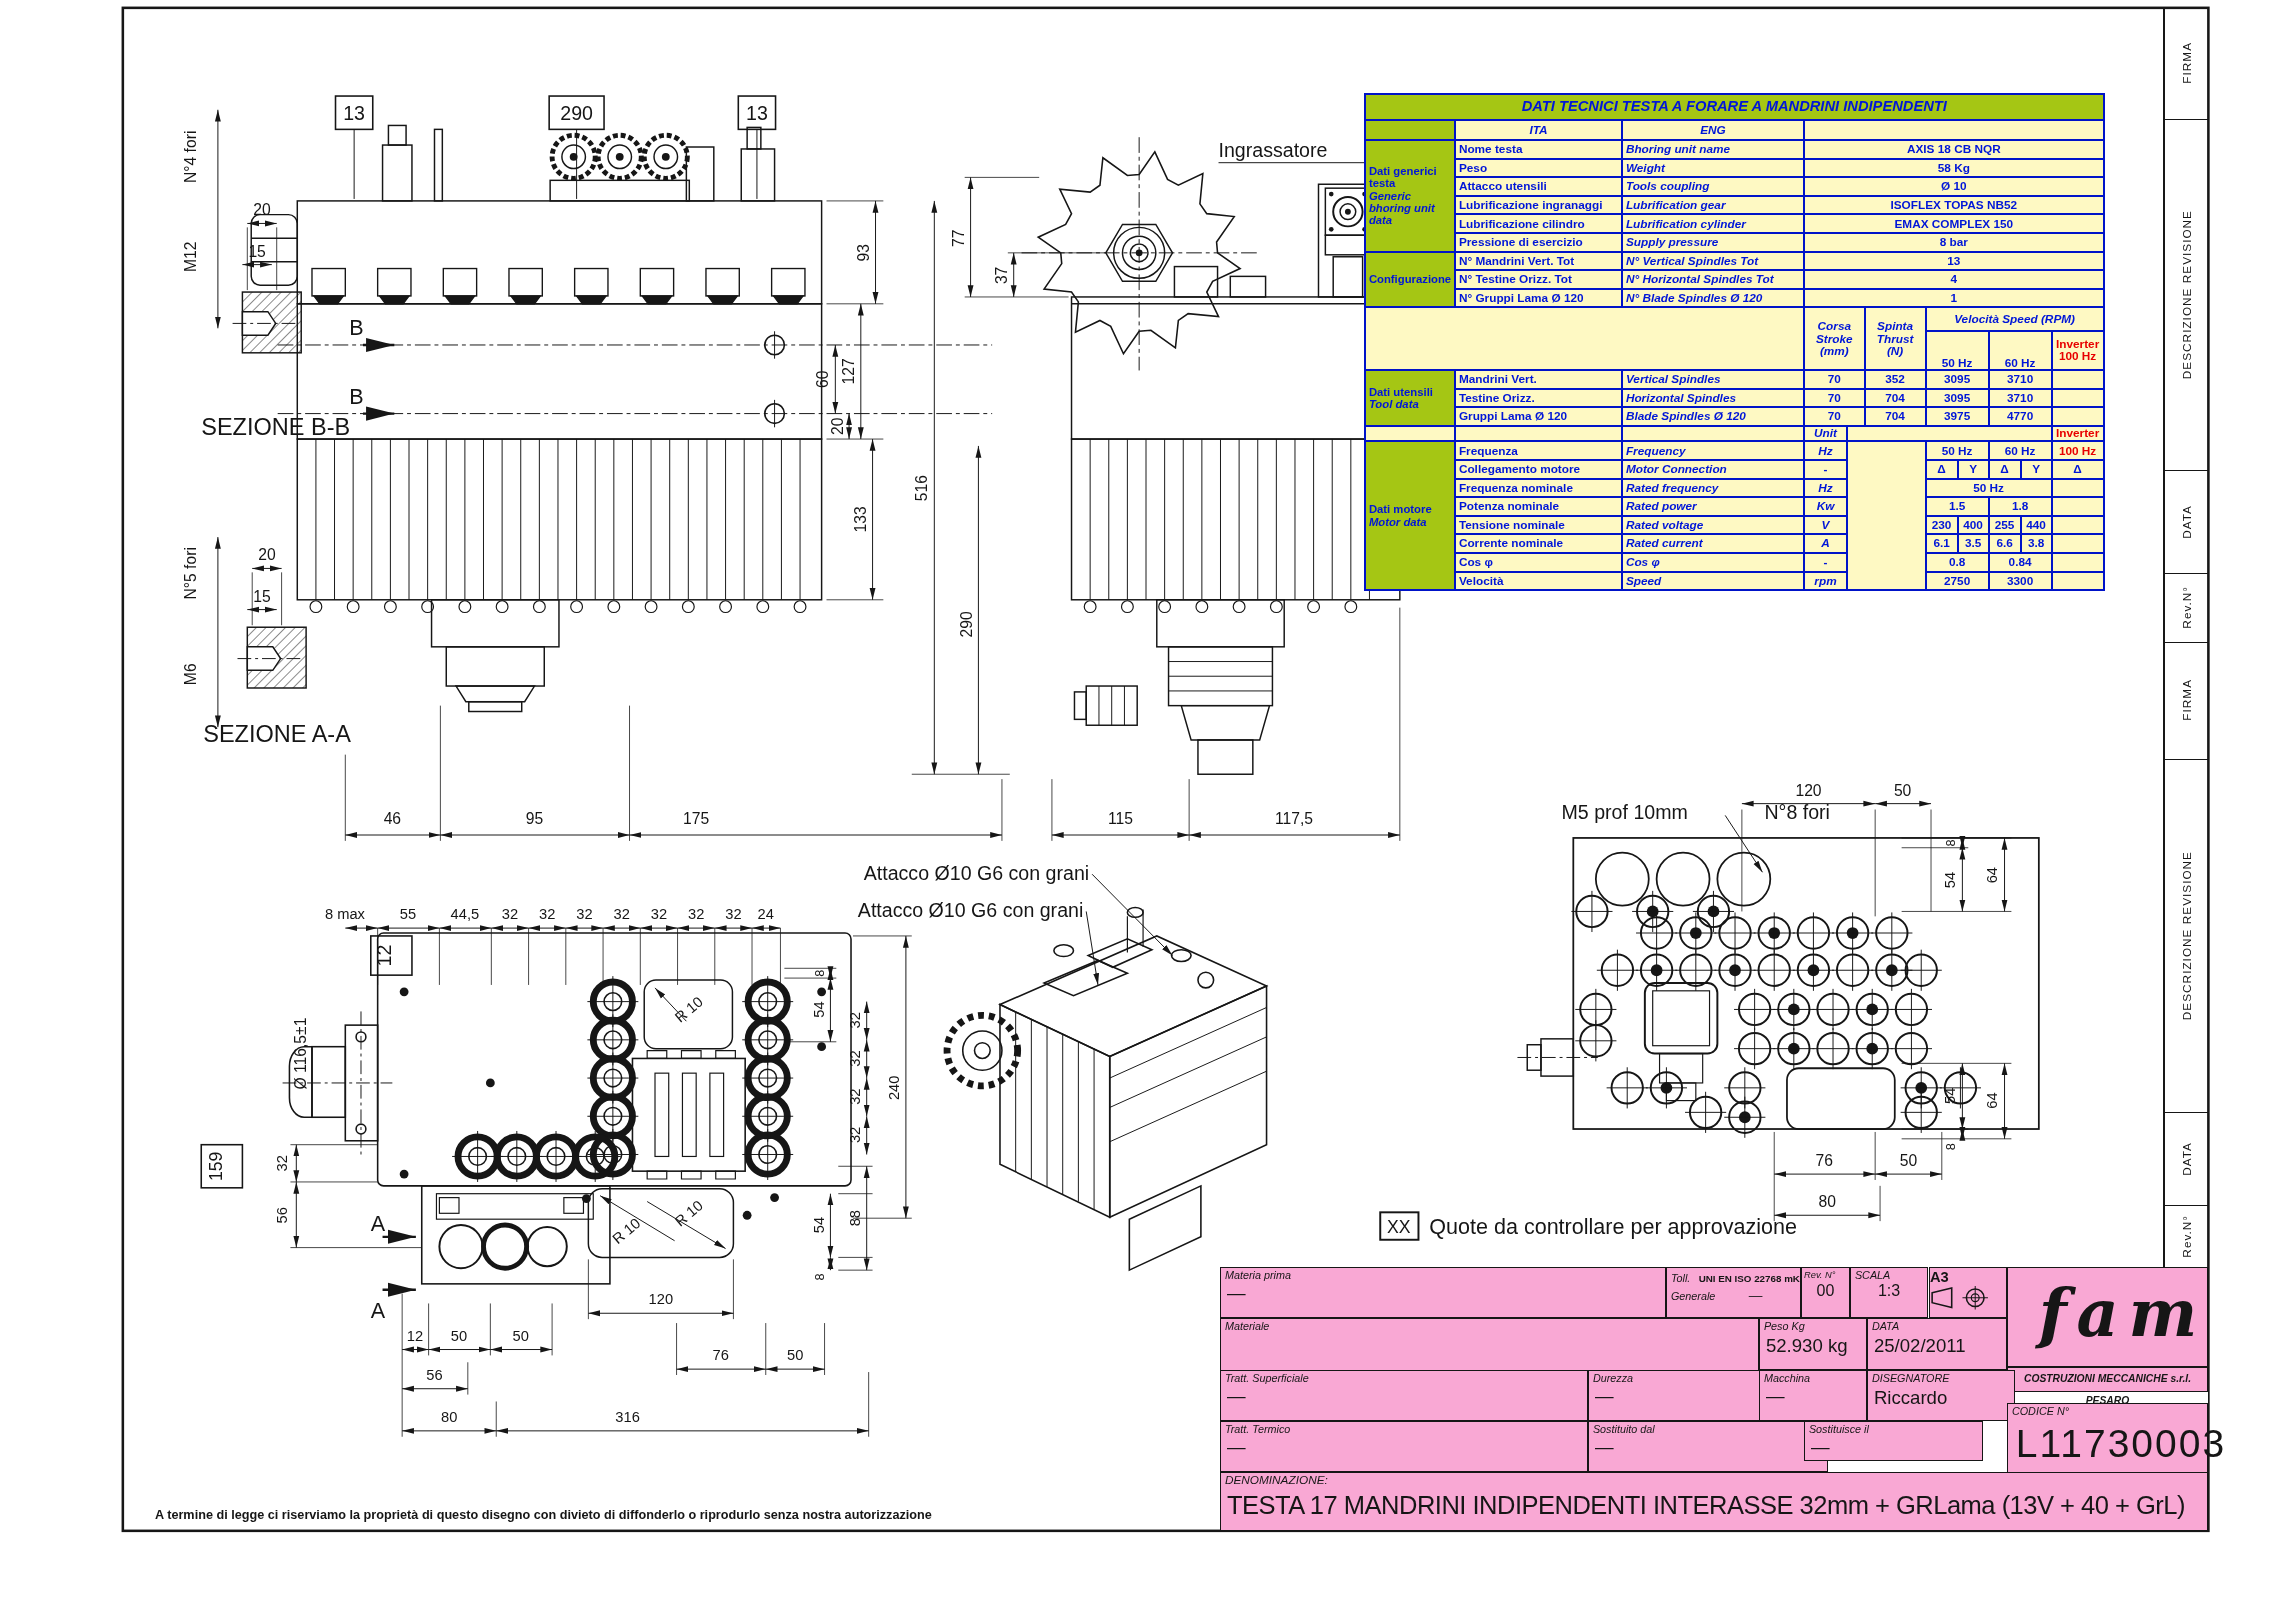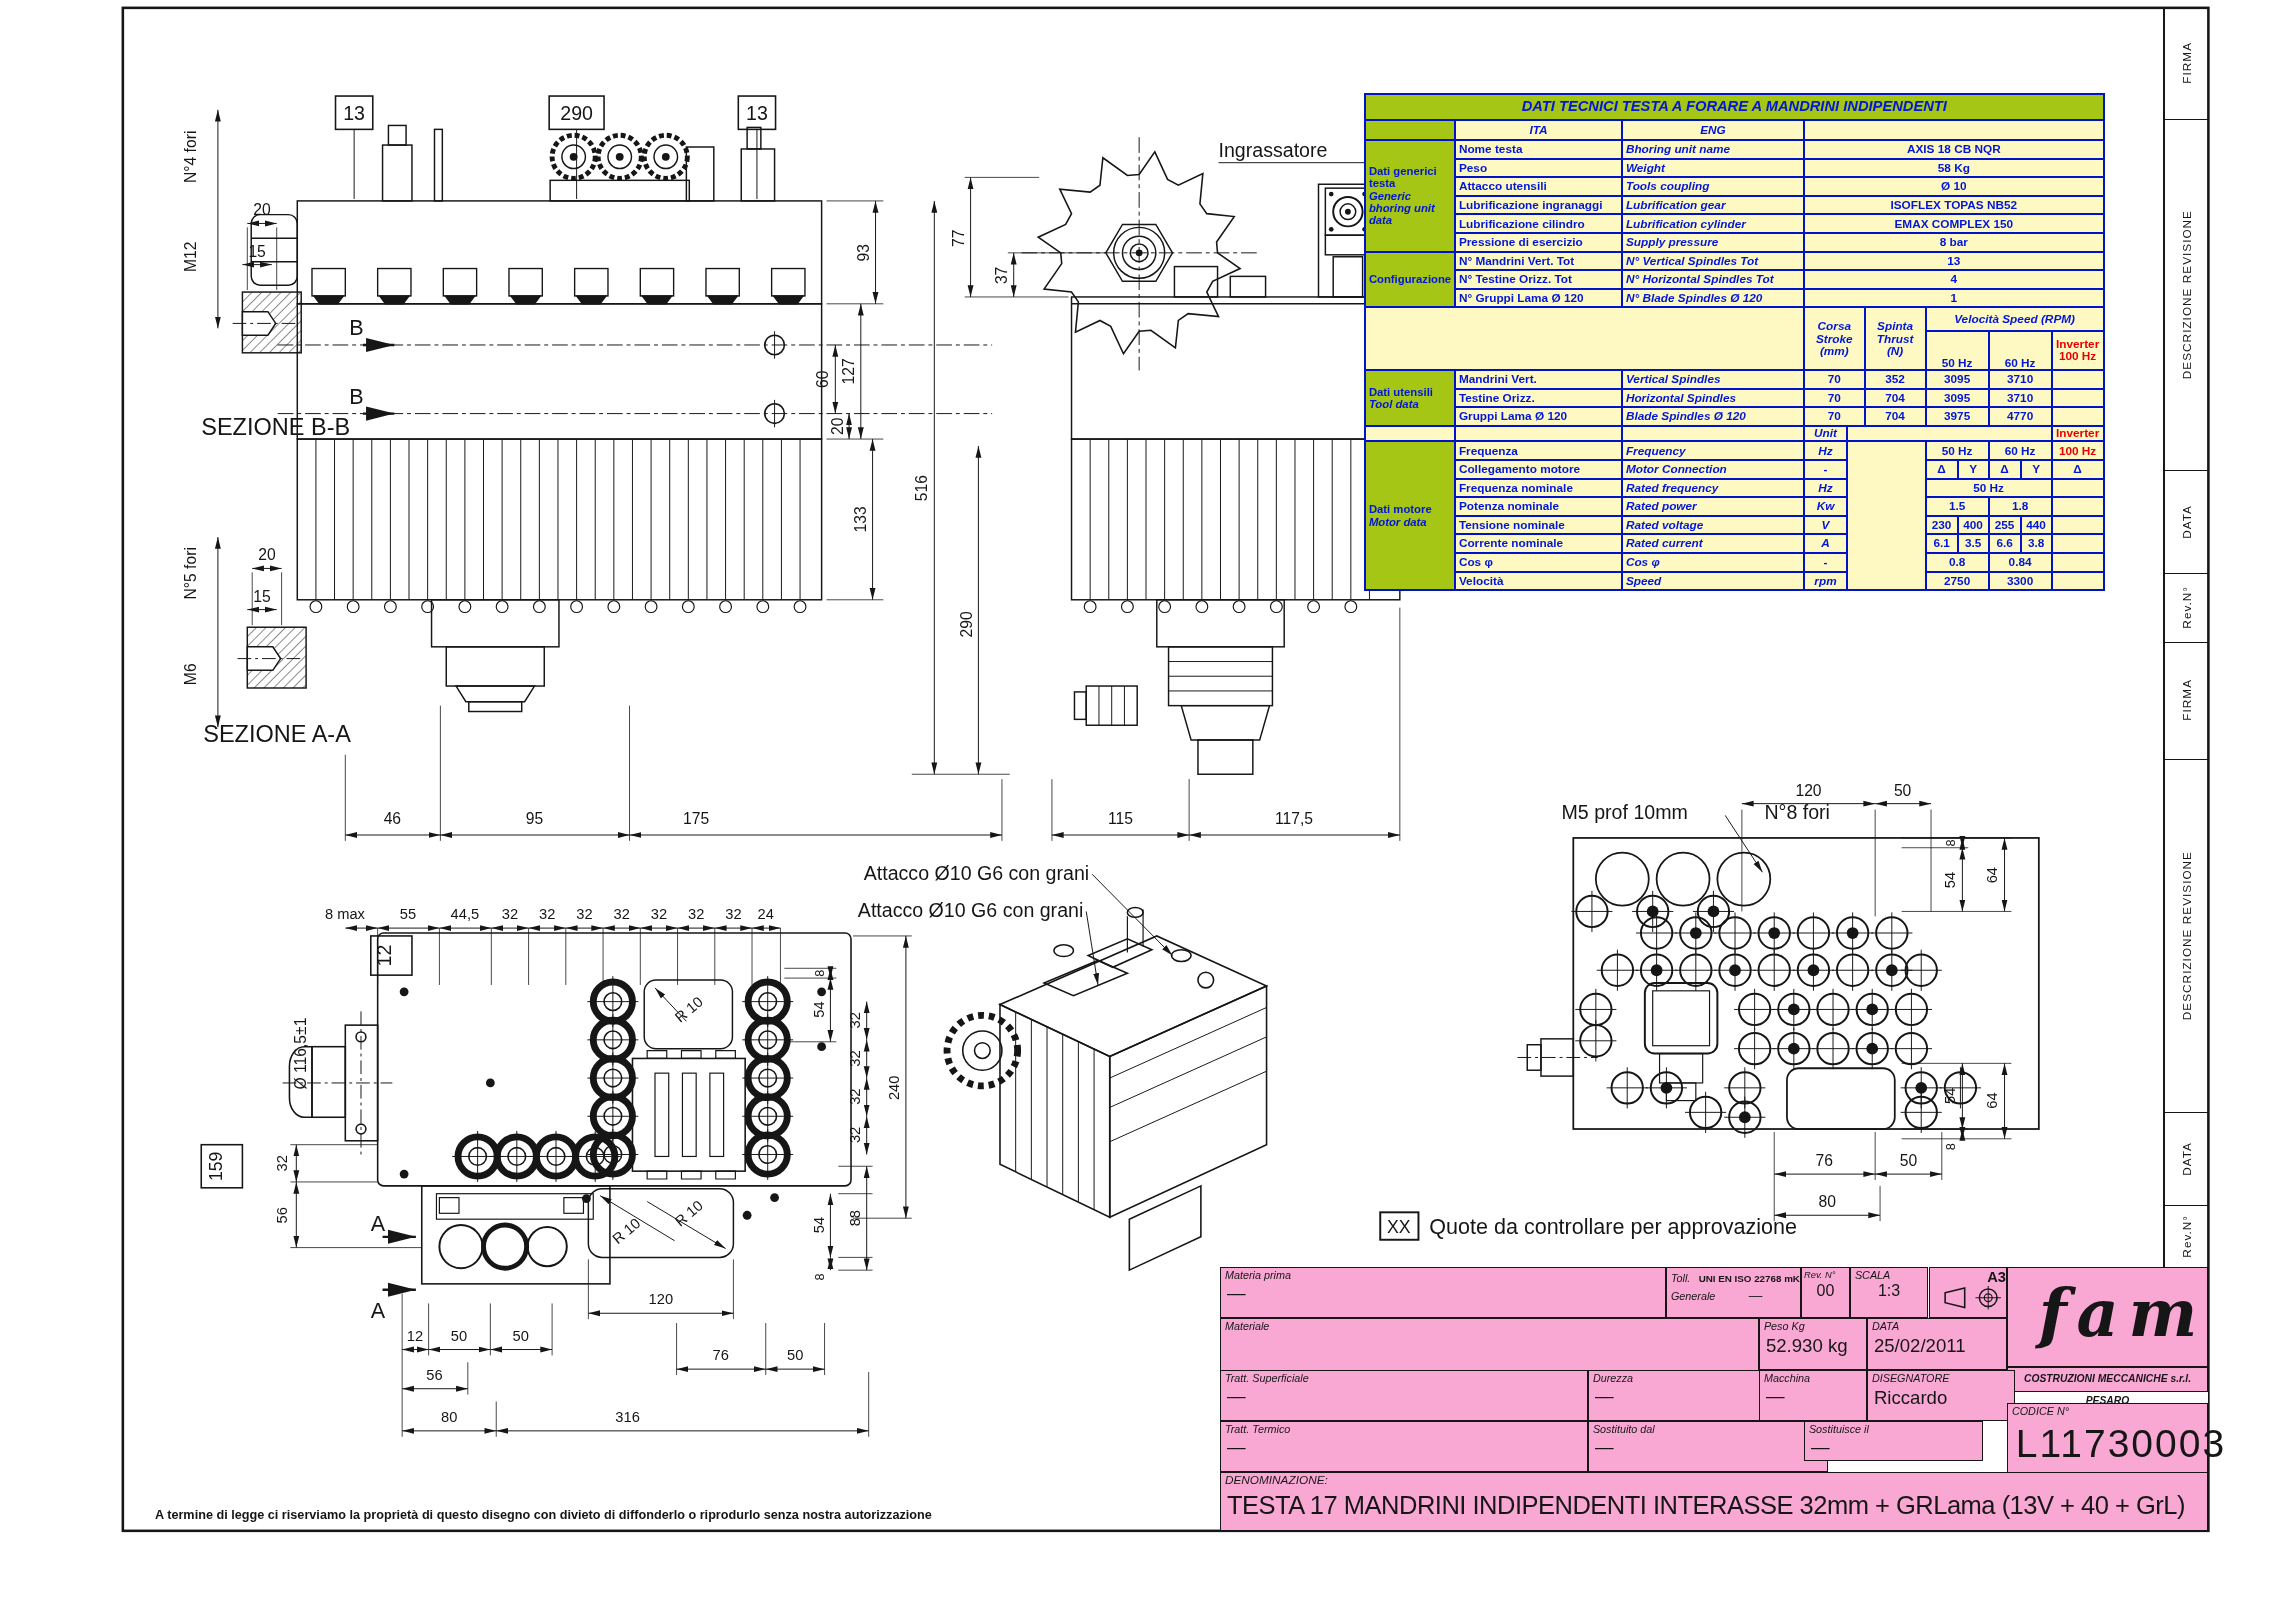--- a/index.html
+++ b/index.html
@@ -789,21 +789,21 @@
     <span style="font-size:13.7px;padding-left:29px">—</span>
   </div>
   <div class="cell" style="left:581px;top:0;width:49px;height:51px">
     <span class="lb" style="font-size:9.3px;padding-left:2px">Rev. N°</span>
     <div class="big">00</div>
   </div>
   <div class="cell" style="left:630px;top:0;width:78px;height:51px">
     <span class="lb">SCALA</span>
     <div class="big">1:3</div>
   </div>
-  <div class="cell" style="left:709px;top:0;width:78px;height:51px;text-align:right">
+  <div class="cell" style="left:709px;top:0;width:78px;height:51px;text-align:left">
     <span style="font-size:14.7px;font-weight:bold">A3</span>
     <svg width="63" height="23.5" viewBox="0 0 64 24">
       <path d="M2,7 L22,2 V22 L2,17 Z" fill="none" stroke="#161616" stroke-width="1.6"></path>
       <circle cx="46" cy="12" r="9" fill="none" stroke="#161616" stroke-width="1.6"></circle>
       <circle cx="46" cy="12" r="4" fill="none" stroke="#161616" stroke-width="1.2"></circle>
       <line x1="33" y1="12" x2="59" y2="12" stroke="#161616" stroke-width="1"></line>
       <line x1="46" y1="0" x2="46" y2="24" stroke="#161616" stroke-width="1"></line>
     </svg>
   </div>
   <div class="cell logo" style="left:787px;top:0;width:201px;height:100px">fam</div>

